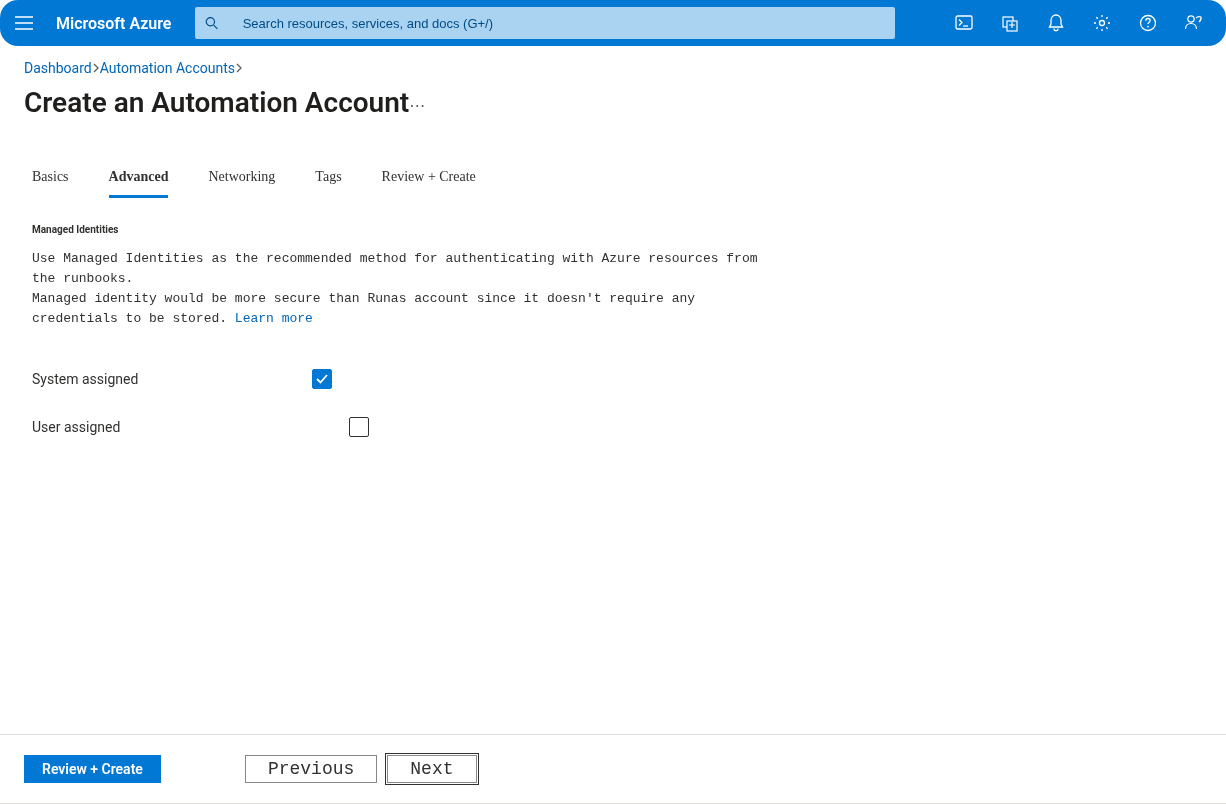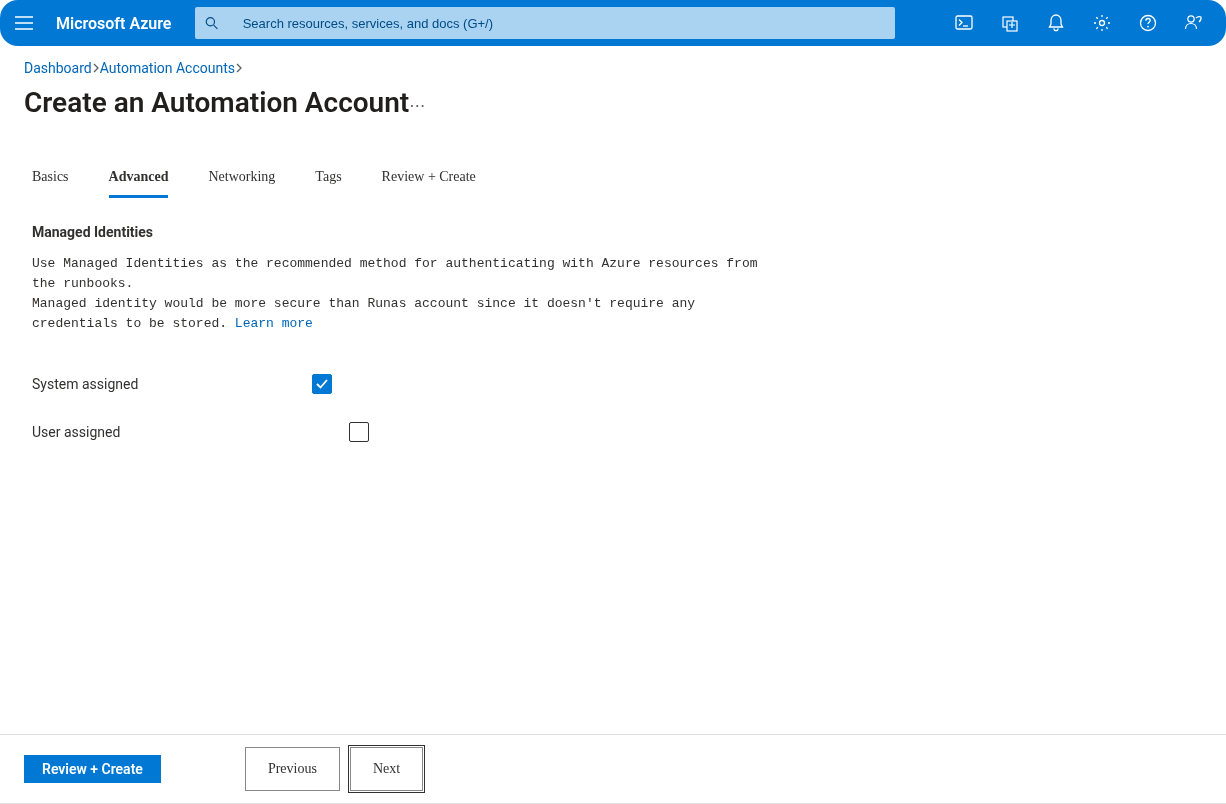--- a/index.html
+++ b/index.html
@@ -131,21 +131,21 @@
     font-weight: 600;
     border-bottom: 3px solid #0078d4;
   }
   
   .content {
     padding: 26px 32px 0 32px;
     max-width: 820px;
   }
   .section-heading {
     font-weight: 700;
-    font-size: 14px;
+    font-size: 10px;
     margin-bottom: 14px;
   }
   .desc {
     font-size: 13px;
     line-height: 20px;
     color: #323130;
     font-family: Liberation Mono, monospace;
   }
   .desc a {
     color: #0066b8;
@@ -200,25 +200,25 @@
     font-size: 14px;
     font-weight: 600;
     cursor: pointer;
     font-family: inherit;
   }
   .btn-group { display: flex; gap: 10px; }
   .btn-secondary {
     background: #ffffff;
     color: #323130;
     border: 1px solid #8a8886;
-    height: 44px;
+    height: 28px;
     padding: 0 22px;
-    font-size: 14px;
-    cursor: pointer;
-    font-family: Liberation Serif, serif;
+    font-size: 18px;
+    cursor: pointer;
+    font-family: Liberation Mono, monospace;
   }
   .btn-secondary.dbl {
     outline: 1px solid #323130;
     outline-offset: 1px;
   }
   svg { display: block; }
 </style>
 </head>
 <body>
 

